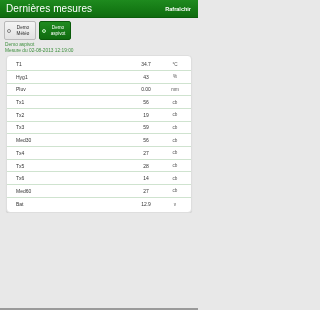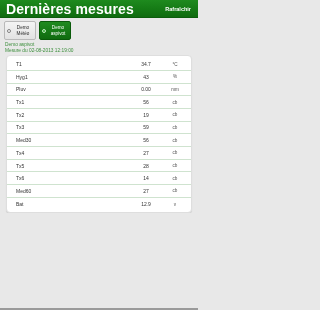--- a/index.html
+++ b/index.html
@@ -32,22 +32,22 @@
     background: linear-gradient(to bottom, #1e8a1e 0%, #157a15 55%, #0f6b0f 100%);
     display: flex;
     align-items: center;
     justify-content: space-between;
     padding: 0 5px 0 6px;
     box-sizing: border-box;
     border-bottom: 1px solid #0c5d0c;
   }
   .actionbar-title {
     color: #ffffff;
-    font-size: 14px;
-    font-weight: bold;
+    font-size: 10px;
+    font-weight: normal;
     letter-spacing: 0.1px;
     white-space: nowrap;
     overflow: hidden;
   }
   .actionbar-action {
     color: #ffffff;
     font-size: 5.5px;
     font-weight: bold;
     white-space: nowrap;
     padding: 2px 2px;

